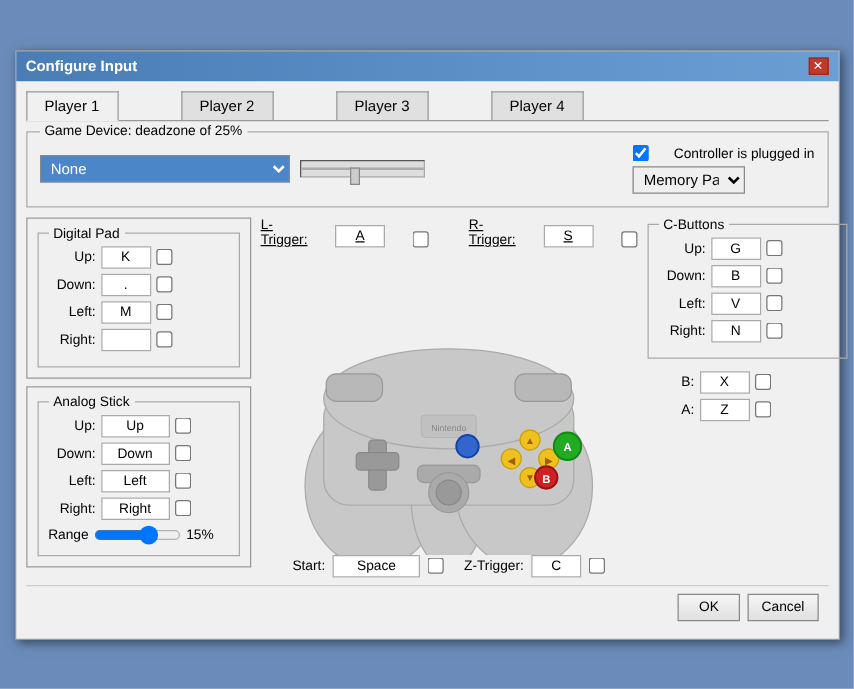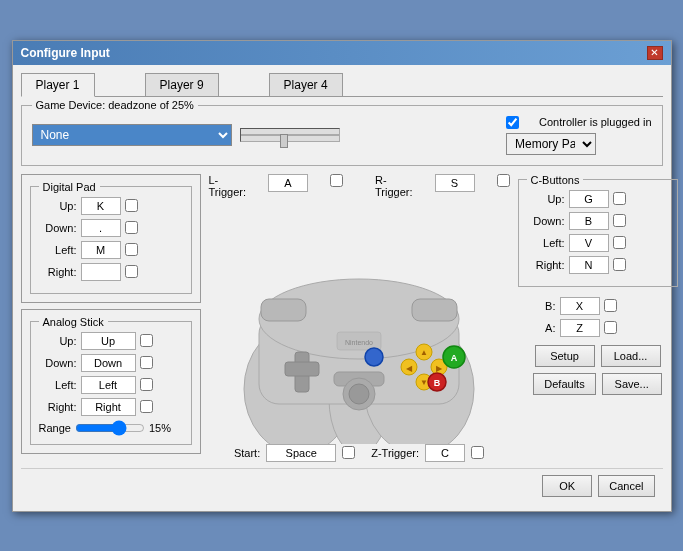--- a/index.html
+++ b/index.html
@@ -127,21 +127,21 @@
     .slider-thumb {
       width: 8px;
       height: 14px;
       background: #ccc;
       border: 1px solid #888;
       position: absolute;
       left: 40%;
     }
     .controller-plugged-row {
       display: flex;
-      align-items: center;
+      align-items: flex-end;
       gap: 20px;
     }
     .checkbox-input {
       width: 13px;
       height: 13px;
     }
     .pak-select {
       border: 1px solid #888;
       padding: 2px 4px;
       font-size: 12px;
@@ -161,25 +161,26 @@
       display: flex;
       flex-direction: column;
       align-items: center;
     }
     .right-panel {
       width: 160px;
       flex-shrink: 0;
     }
     .trigger-row {
       display: flex;
-      align-items: flex-start;
+      align-items: flex-end;
       gap: 22px;
       margin-bottom: 6px;
       width: 100%;
       justify-content: space-between;
+      text-decoration: underline;
     }
     .key-input {
       border: 1px solid #aaa;
       background: white;
       font-size: 11px;
       height: 18px;
       padding: 0 2px;
       text-align: center;
     }
     .key-input.small {
@@ -273,21 +274,24 @@
     <div class="title-bar-close">✕</div>
   </div>
 
   <div class="window-body">
 
     <div class="tabs">
       <div class="tab active">
         <span>Player 1</span>
       </div>
       <div class="tab">
-        <span>Player 9</span>
+        <span>Player 2</span>
+      </div>
+      <div class="tab">
+        <span>Player 3</span>
       </div>
       <div class="tab">
         <span>Player 4</span>
       </div>
     </div>
 
     <div class="game-device-section">
       <span class="game-device-legend">Game Device: deadzone of 25%</span>
       <div class="device-row">
         <select class="device-select">
@@ -474,26 +478,20 @@
             <input type="text" class="key-input small" value="X" style="">
             <input type="checkbox" class="key-checkbox" style="">
           </div>
           <div class="pad-row">
             <span class="pad-label">A:</span>
             <input type="text" class="key-input small" value="Z" style="">
             <input type="checkbox" class="key-checkbox" style="">
           </div>
         </div>
 
-        <div class="action-buttons">
-          <button class="btn">Setup</button>
-          <button class="btn">Load...</button>
-          <button class="btn">Defaults</button>
-          <button class="btn">Save...</button>
-        </div>
 
       </div>
     </div>
 
     <div class="bottom-bar">
       <button class="btn ok">OK</button>
       <button class="btn cancel">Cancel</button>
     </div>
   </div>
 </div>

